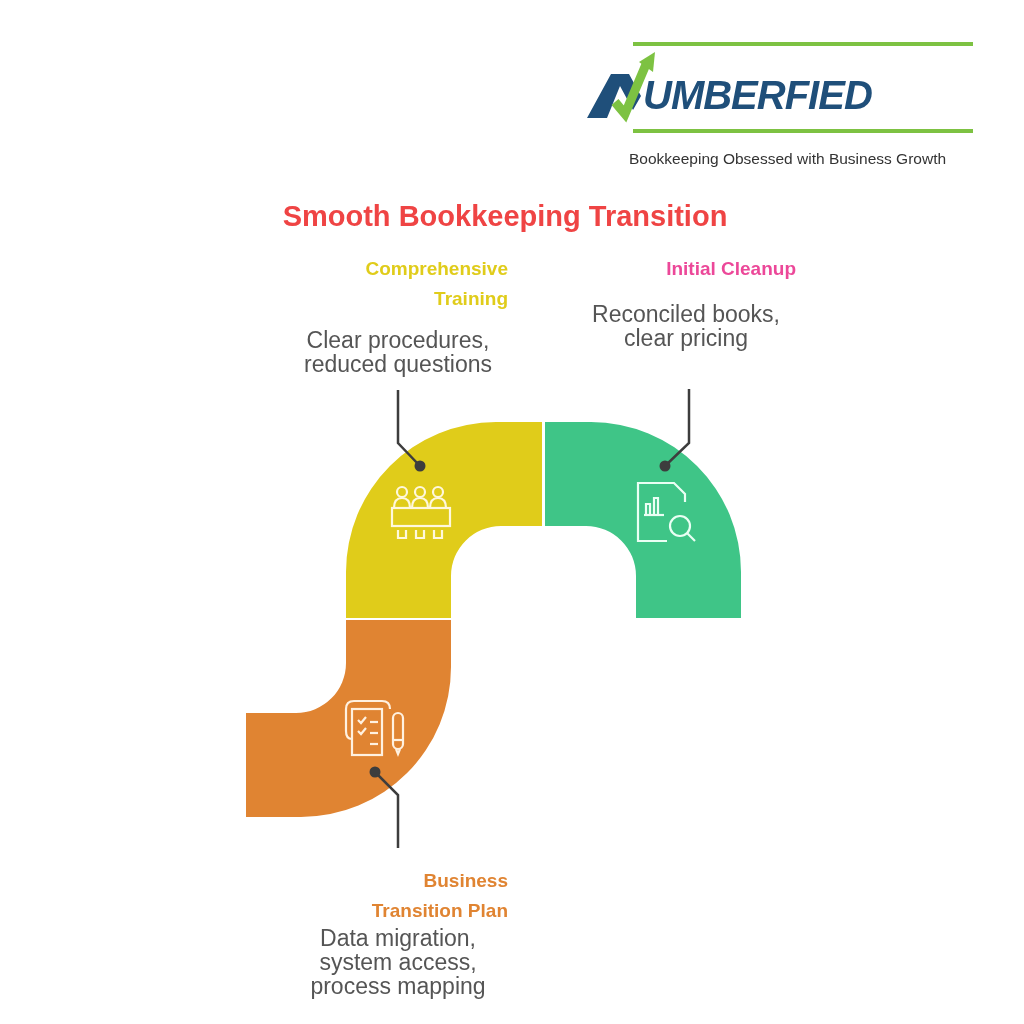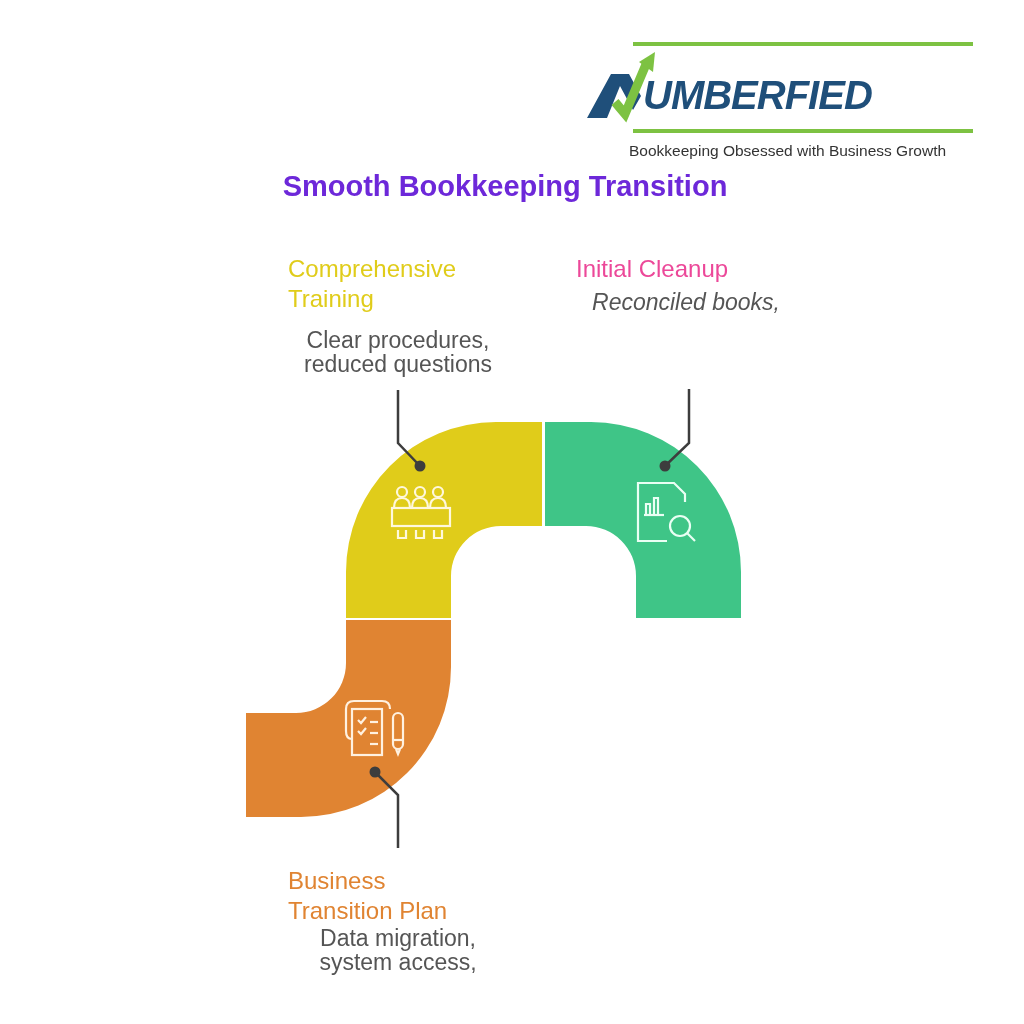--- a/index.html
+++ b/index.html
@@ -10,29 +10,29 @@
     }
     .abs { position: absolute; }
     .logo-wrap { left: 585px; top: 40px; width: 395px; height: 125px; }
     .logo-line { position: absolute; height: 4px; background: #7dc242; }
     .logo-text {
       position: absolute; left: 58px; top: 20px;
       font-family: "Liberation Sans", sans-serif; font-weight: 700; font-style: italic;
       font-size: 40px; letter-spacing: -1px; color: #1f4f7a; line-height: 70px;
     }
     .tagline {
-      position: absolute; left: 44px; top: 102px;
+      position: absolute; left: 44px; top: 110px;
       font-size: 15.5px; color: #333333; white-space: nowrap;
     }
     .title {
-      left: 0; width: 1010px; top: 170px; text-align: center;
-      font-size: 29px; font-weight: 700; color: #6d28d9;
+      left: 0; width: 1010px; top: 200px; text-align: center;
+      font-size: 29px; font-weight: 700; color: #ef4444;
     }
     .step-heading {
-      text-align: left; font-size: 24px; font-weight: 400; line-height: 30px;
+      text-align: right; font-size: 19px; font-weight: 700; line-height: 30px;
     }
     .step-desc {
       text-align: center; font-size: 23px; color: #555555; line-height: 24px;
     }
     svg.diagram { position: absolute; left: 0; top: 0; }
   </style>
 </head>
 <body>
 
 <div class="abs logo-wrap">
@@ -116,27 +116,29 @@
   <div class="step-desc" style="margin-top:14px;">
     <div>Clear procedures,</div>
     <div>reduced questions</div>
   </div>
 </div>
 
 <div class="abs" style="left:576px; top:254px; width:220px;">
   <div class="step-heading" style="color:#ec4899;">
     <div>Initial Cleanup</div>
   </div>
-  <div class="step-desc" style="margin-top:6px;font-style:italic;">
+  <div class="step-desc" style="margin-top:18px;">
     <div>Reconciled books,</div>
+    <div>clear pricing</div>
   </div>
 </div>
 
 <div class="abs" style="left:288px; top:866px; width:220px;">
   <div class="step-heading" style="color:#e08432;">
     <div>Business</div>
     <div>Transition Plan</div>
   </div>
   <div class="step-desc" style="">
     <div>Data migration,</div>
     <div>system access,</div>
+    <div>process mapping</div>
   </div>
 </div>
 
 </body></html>

